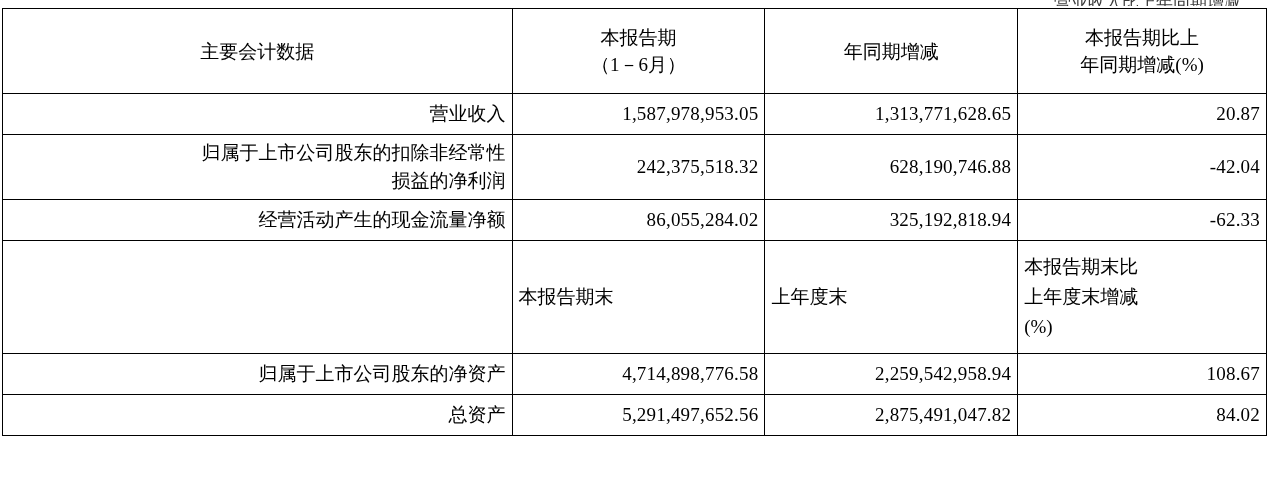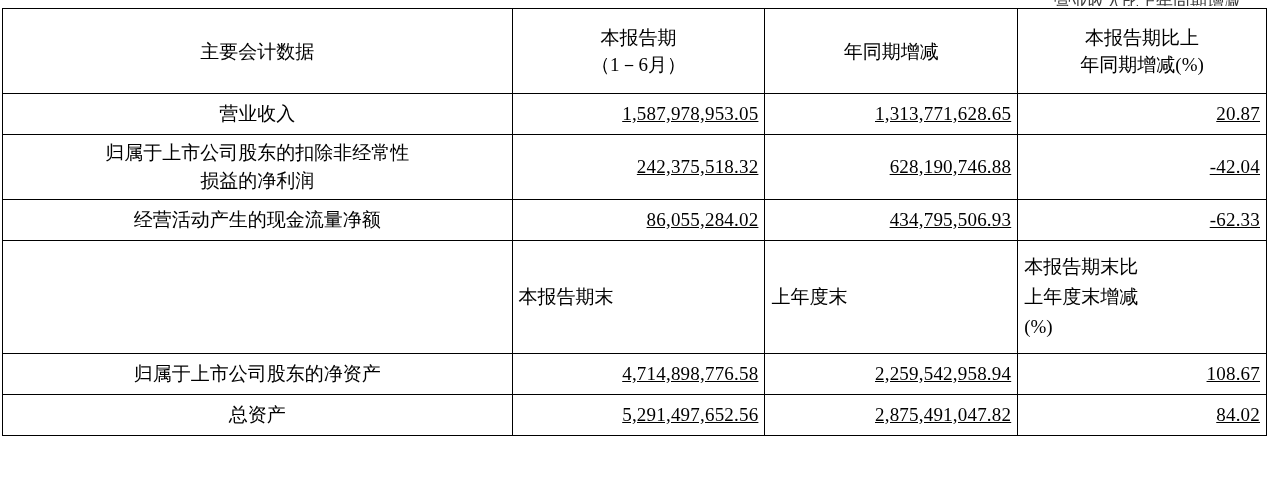--- a/index.html
+++ b/index.html
@@ -52,31 +52,30 @@
   .col-cur   { width: 252px; }
   .col-prev  { width: 252px; }
   .col-chg   { width: 248px; }
 
   .hdr {
     text-align: center;
     height: 80px;
     line-height: 27px;
   }
   .lbl {
-    text-align: center;
+    text-align: right;
     padding-left: 8px;
     height: 36px;
     line-height: 26px;
   }
   .num {
     text-align: right;
     padding-right: 10px;
     font-family: "Liberation Serif", "DejaVu Serif", serif;
     letter-spacing: 0.2px;
-    text-decoration: underline;
   }
   .two-line { height: 60px; line-height: 28px; }
   .mid-hdr { height: 108px; text-align: left; line-height: 30px; }
   .blank-cell { height: 108px; }
 </style>
 </head>
 <body>
 
 <div class="page">
 
@@ -117,21 +116,21 @@
           <div>损益的净利润</div>
         </td>
         <td class="num two-line">242,375,518.32</td>
         <td class="num two-line">628,190,746.88</td>
         <td class="num two-line">-42.04</td>
       </tr>
 
       <tr>
         <td class="lbl">经营活动产生的现金流量净额</td>
         <td class="num lbl">86,055,284.02</td>
-        <td class="num lbl">434,795,506.93</td>
+        <td class="num lbl">325,192,818.94</td>
         <td class="num lbl">-62.33</td>
       </tr>
 
       <tr>
         <td class="blank-cell"></td>
         <td class="mid-hdr">本报告期末</td>
         <td class="mid-hdr">上年度末</td>
         <td class="mid-hdr">
           <div>本报告期末比</div>
           <div>上年度末增减</div>

